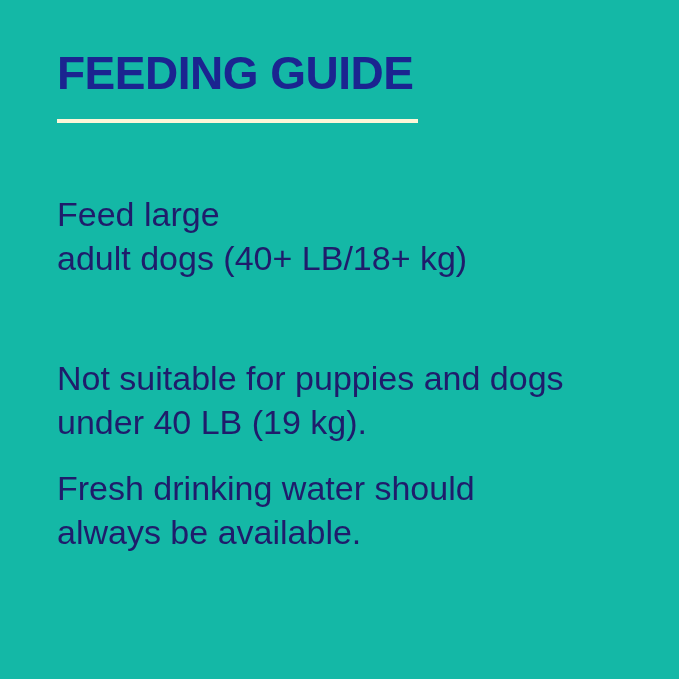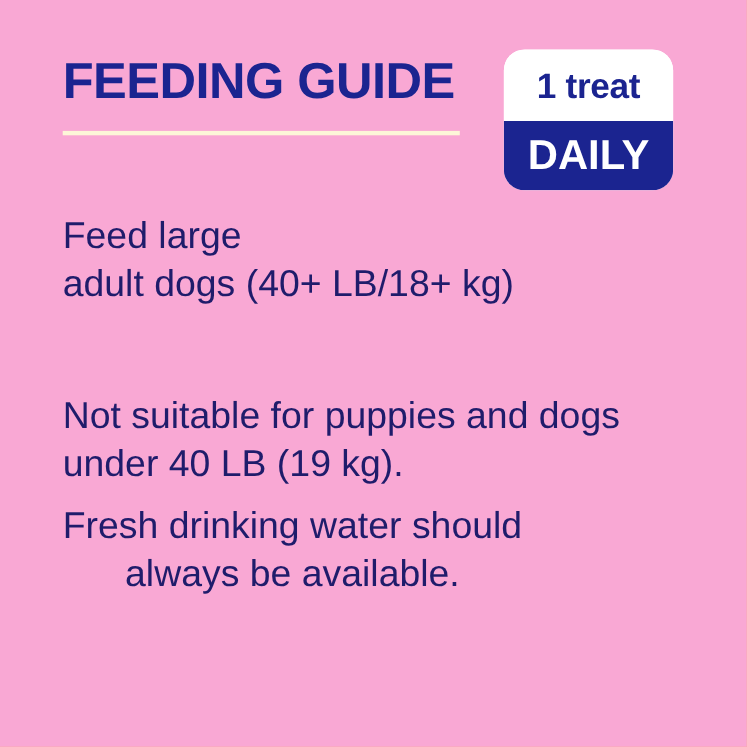--- a/index.html
+++ b/index.html
@@ -11,21 +11,21 @@
     height: 679px;
     background: #F7BE1C;
     font-family: "Liberation Sans", sans-serif;
     overflow: hidden;
   }
 
   .panel {
     position: relative;
     width: 679px;
     height: 679px;
-    background: #f9a8d4;
+    background: #14b8a6;
     box-sizing: border-box;
     padding-left: 28px;
   }
 
   
   .header-row {
     position: absolute;
     left: 57px;
     top: 50px;
     right: 57px;
@@ -111,21 +111,21 @@
     left: 57px;
     color: #1F1C6B;
     font-size: 34px;
     line-height: 44px;
     font-weight: normal;
     white-space: pre-line;
   }
 
   .feed-para   { top: 168px; margin-top: 24px; }
   .notice-para { top: 356px; }
-  .water-para  { top: 456px; text-align: center; }
+  .water-para  { top: 466px; }
 
   .headline {
     position: absolute;
     left: 57px;
     top: 281px;
     font-size: 44px;
     font-weight: bold;
     letter-spacing: -0.5px;
     color: #1B2490;
     line-height: 50px;
@@ -136,28 +136,20 @@
 <body>
 
 <div class="panel">
 
   <div class="header-row">
     <div class="guide-title">FEEDING GUIDE</div>
   </div>
 
   <div class="divider"></div>
 
-  <div class="daily-badge">
-    <div class="badge-top">
-      <span class="badge-top-label">1 treat</span>
-    </div>
-    <div class="badge-bottom">
-      <span class="badge-bottom-label">DAILY</span>
-    </div>
-  </div>
 
   <div class="body-text feed-para">Feed large
 adult dogs (40+ LB/18+ kg)</div>
 
 
   <div class="body-text notice-para">Not suitable for puppies and dogs
 under 40 LB (19 kg).</div>
 
   <div class="body-text water-para">Fresh drinking water should
 always be available.</div>

